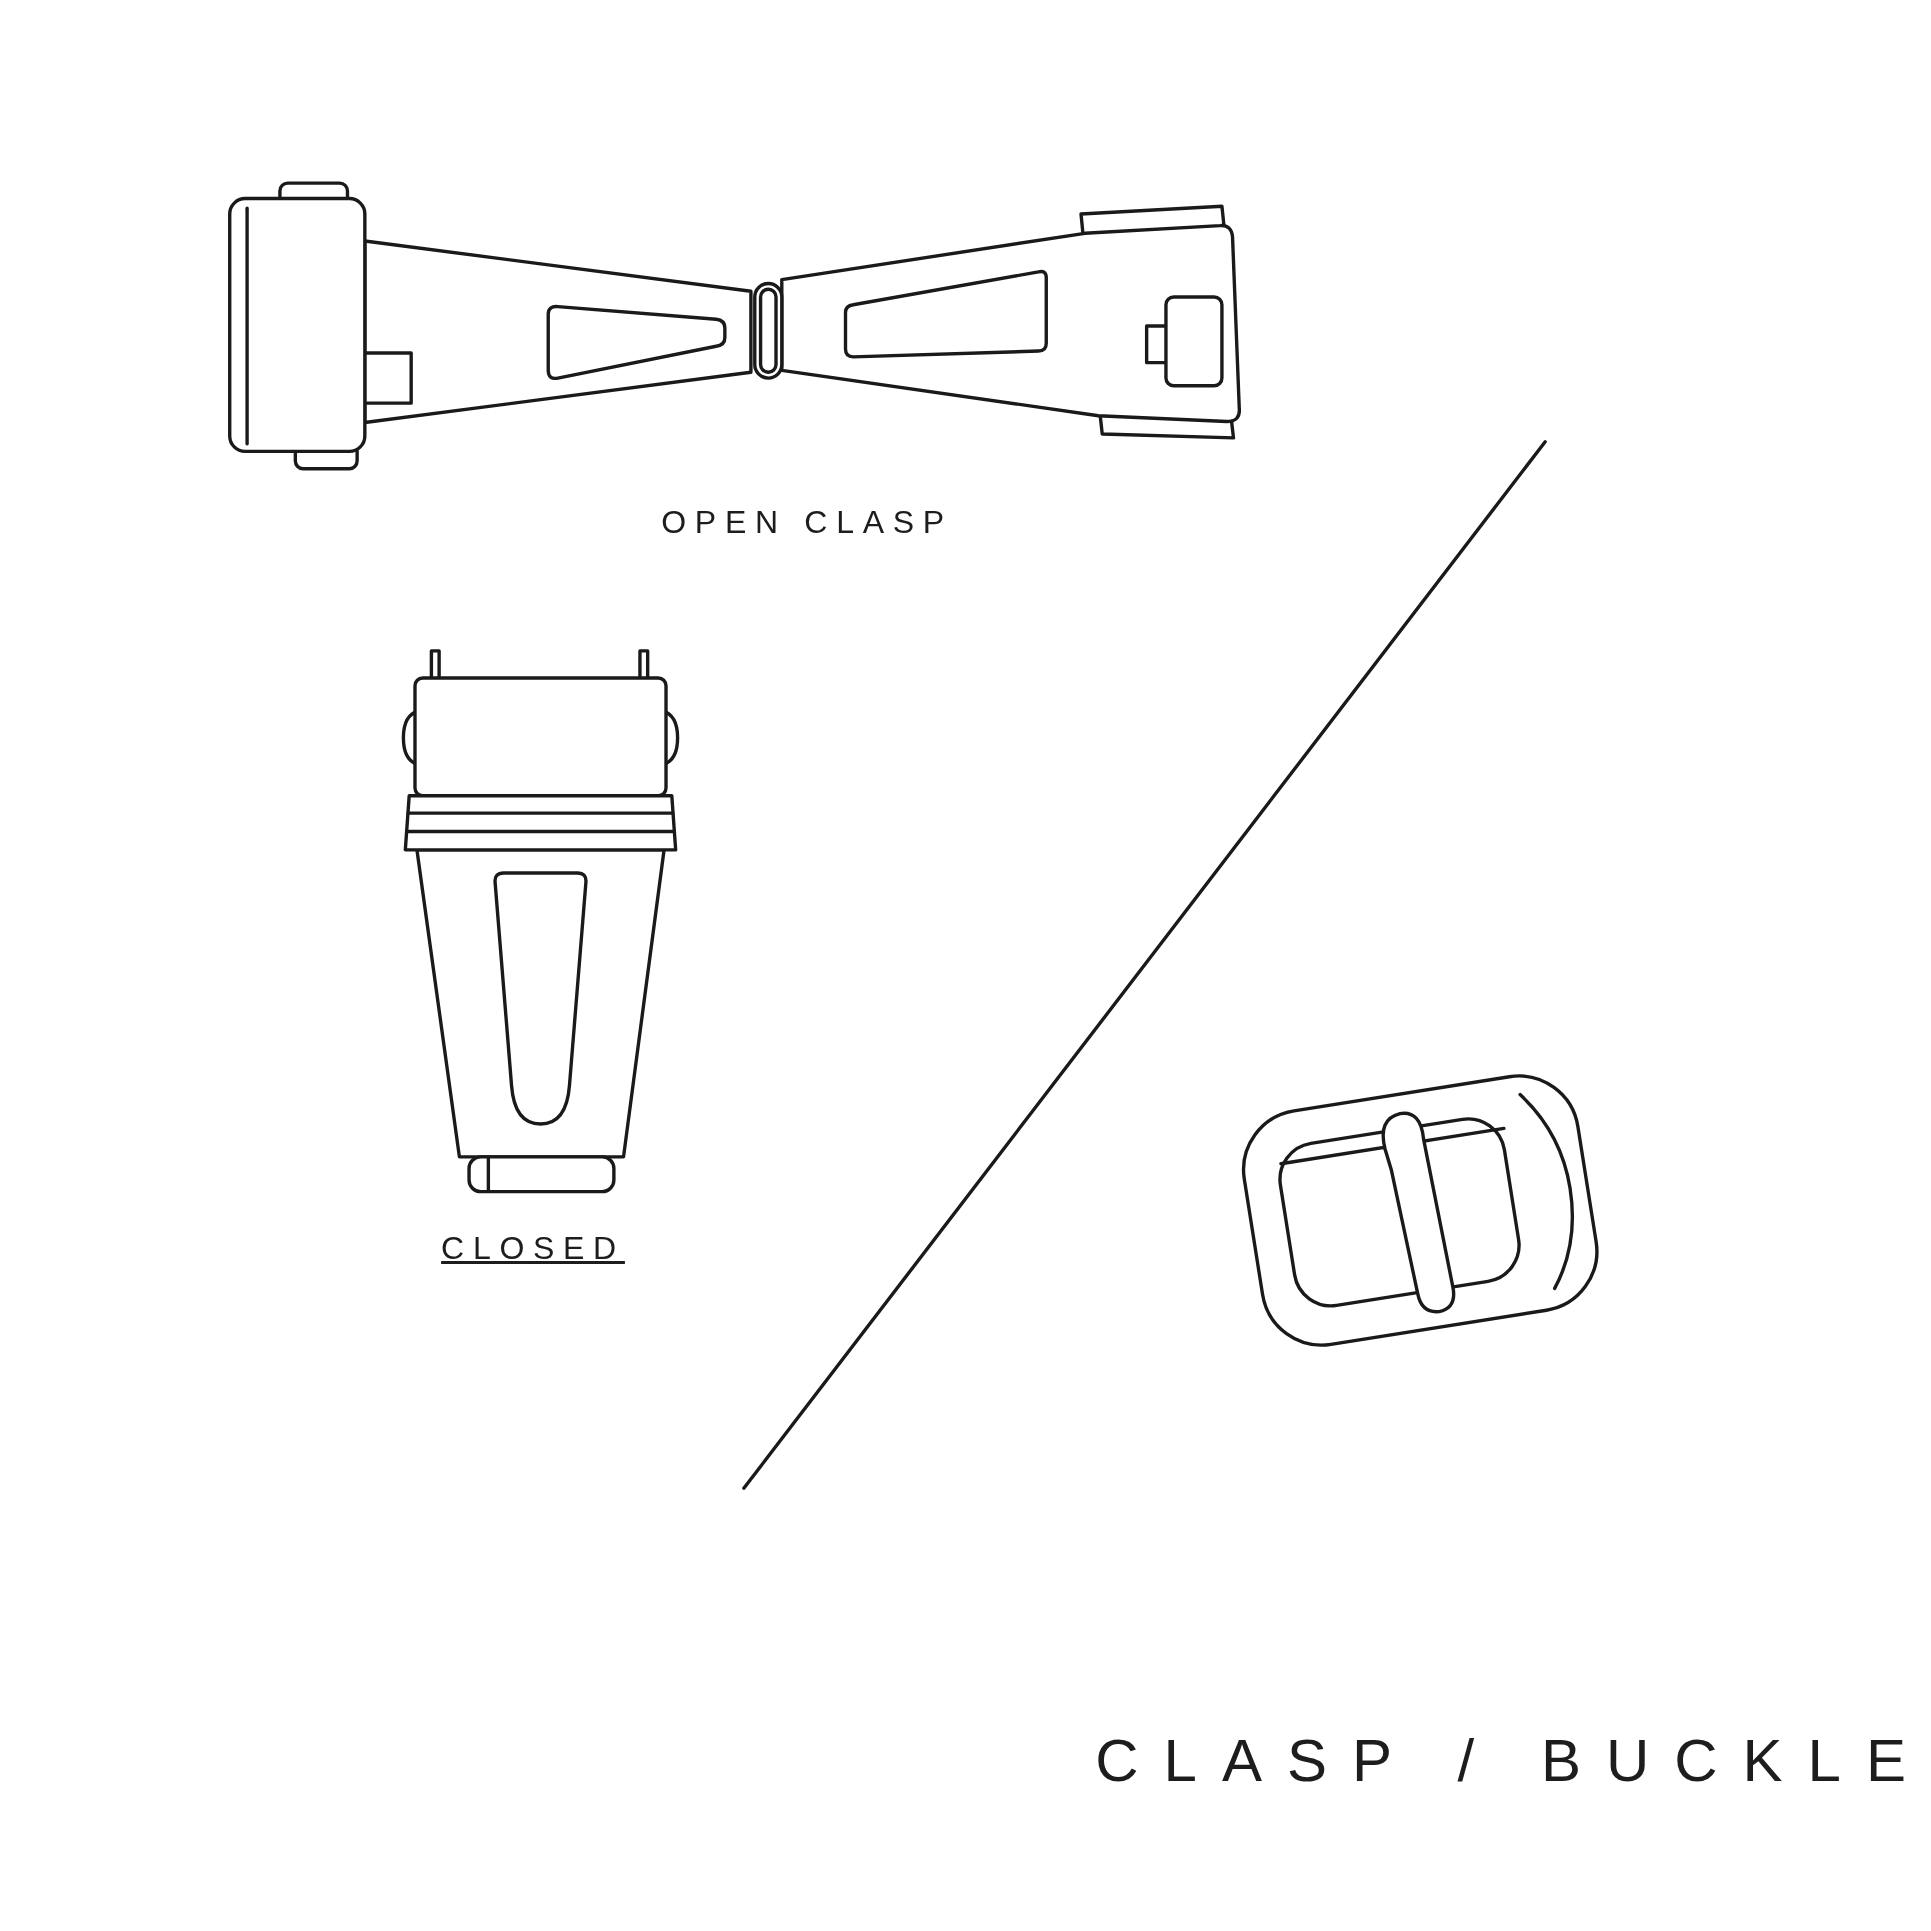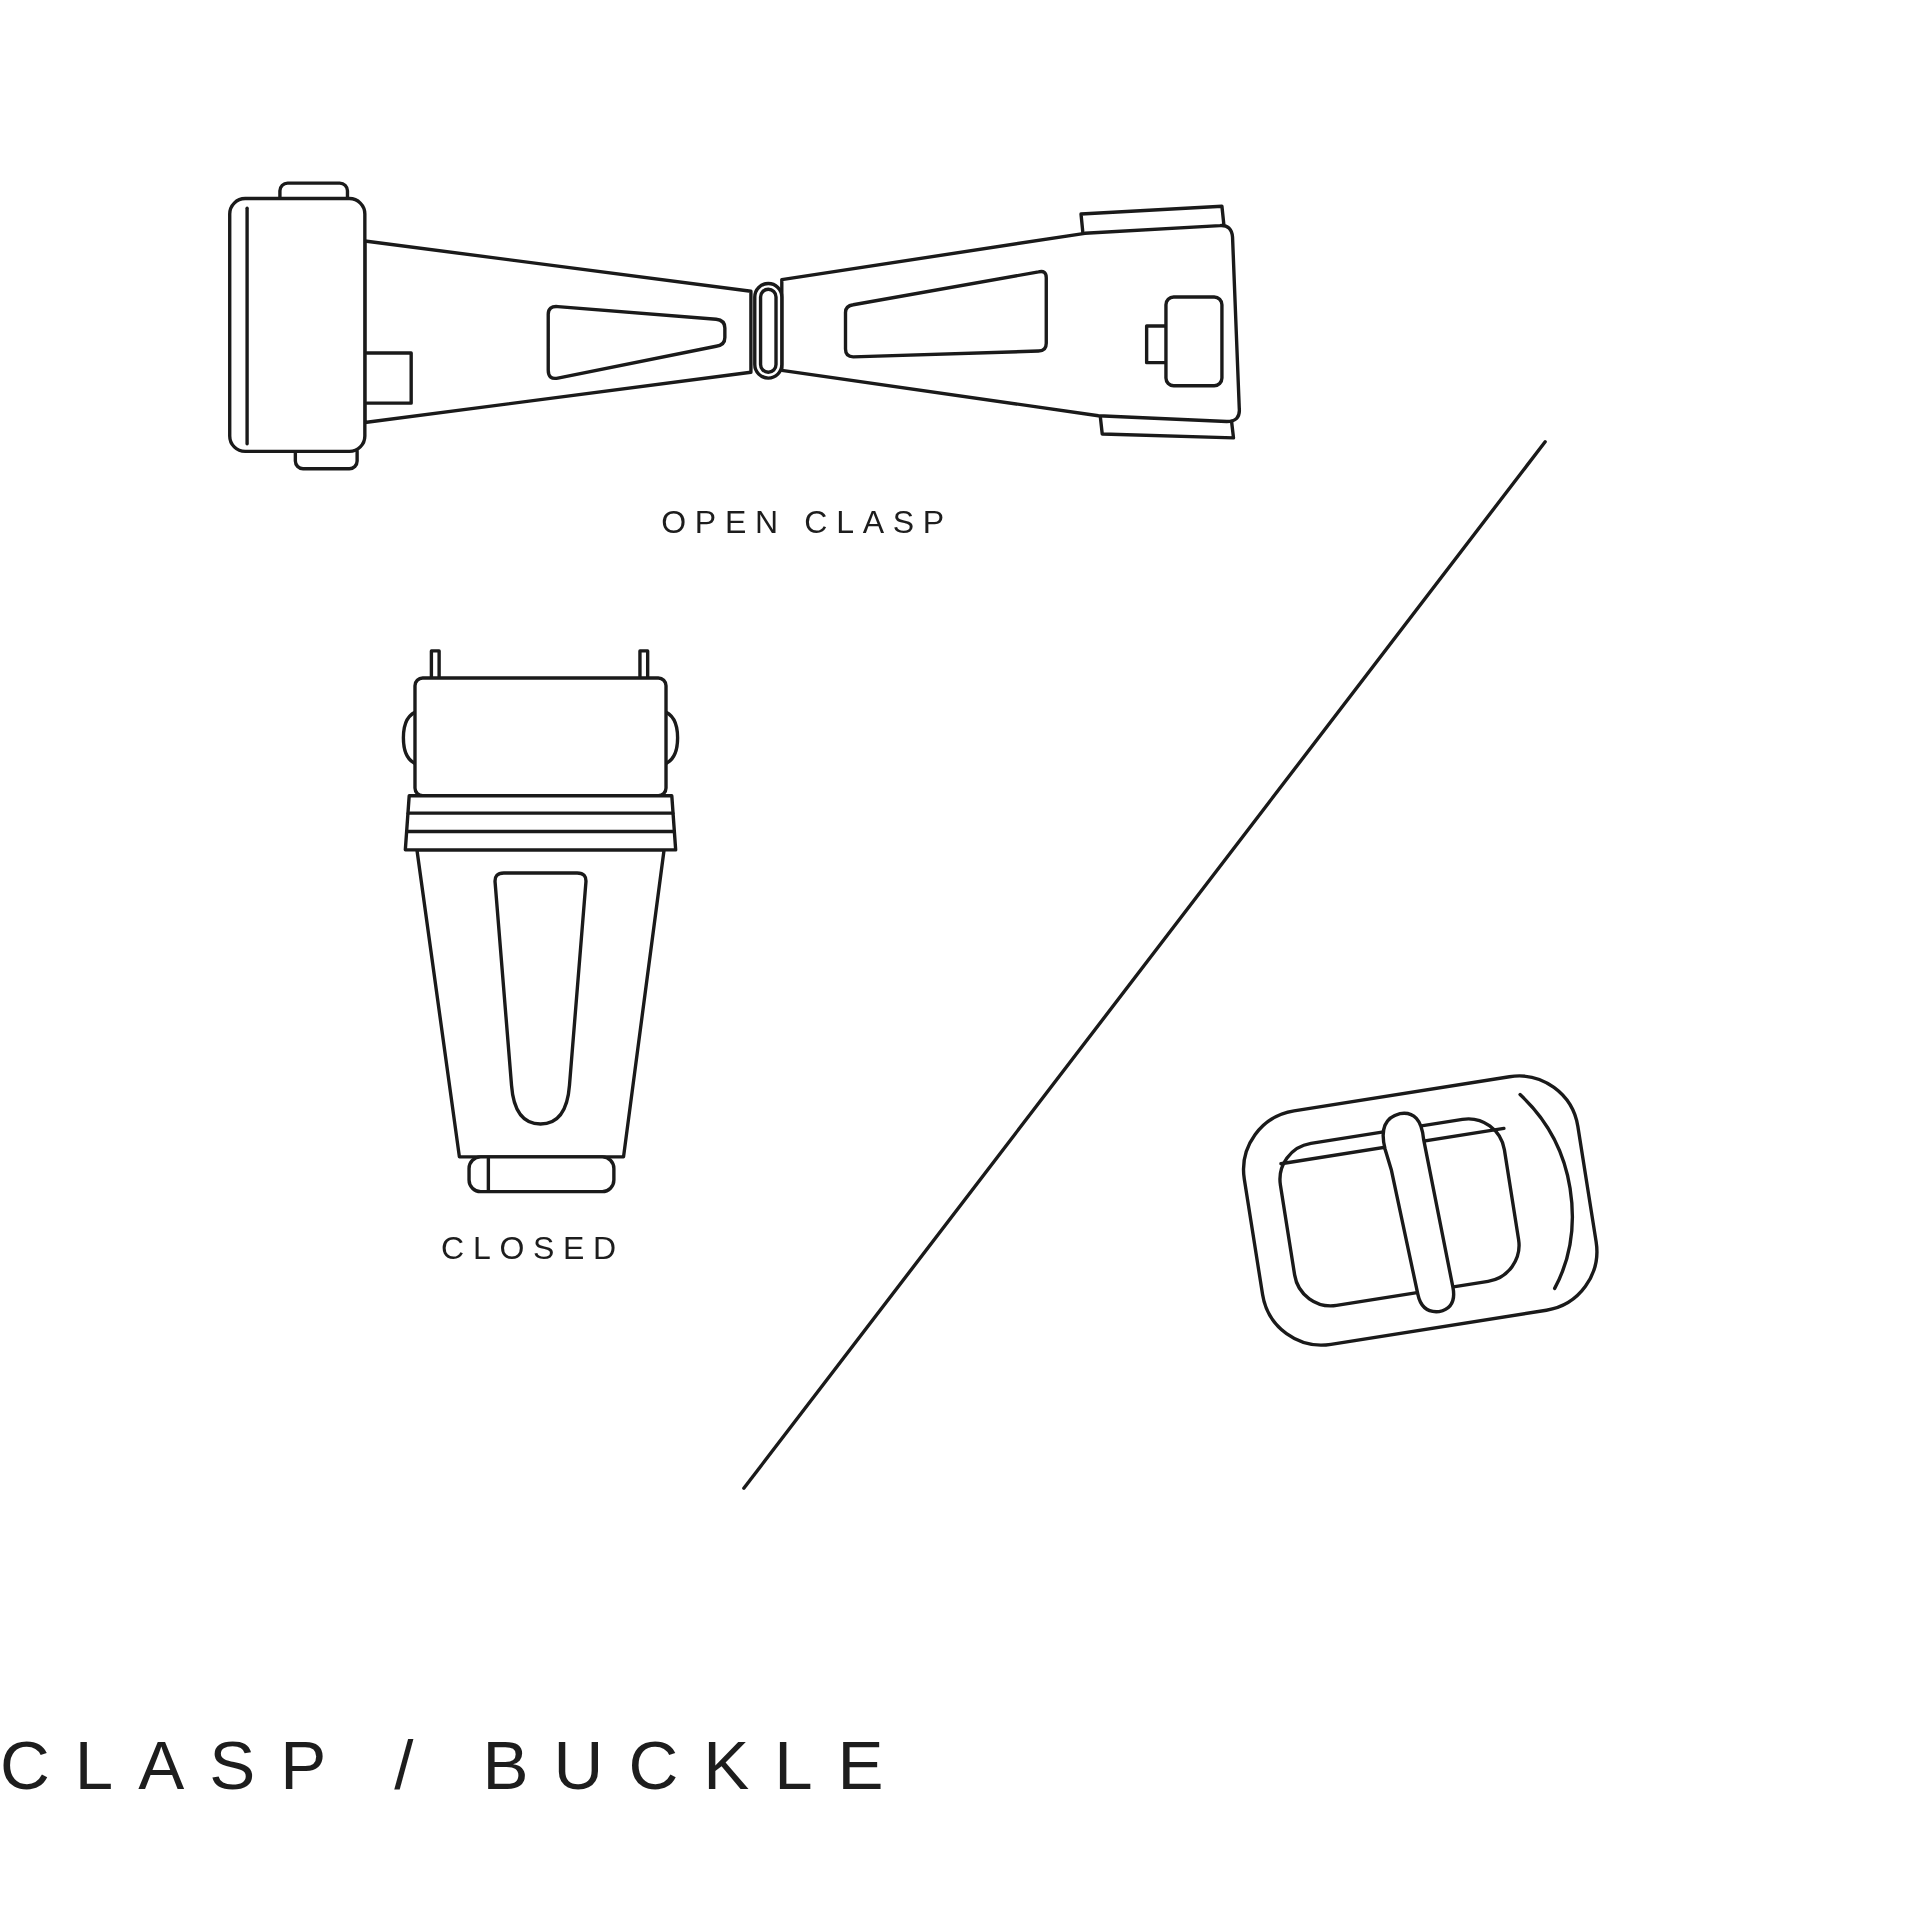--- a/index.html
+++ b/index.html
@@ -22,30 +22,30 @@
   }
   .fw { fill: #ffffff; }
   .caption {
     color: #1d1d1d;
     font-size: 32px;
     letter-spacing: 8.7px;
     white-space: nowrap;
   }
   .title {
     color: #1d1d1d;
-    font-size: 69px;
+    font-size: 60px;
     letter-spacing: 25px;
-    text-align: left;
+    text-align: right;
     white-space: nowrap;
     width: 100%;
   }
   .open-clasp-wrap  { left: 222px;  top: 179px;  width: 1081px; height: 319px; }
   .open-clasp-label { left: 807px;  top: 504px;  transform: translateX(-50%); }
   .closed-wrap      { left: 386px;  top: 649px;  width: 309px;  height: 560px; }
-  .closed-label     { left: 533px;  top: 1230px; transform: translateX(-50%); }
+  .closed-label     { left: 533px;  top: 1230px; transform: translateX(-50%); text-decoration: underline; }
   .divider-wrap     { left: 734px;  top: 434px;  width: 821px;  height: 1062px; }
   .buckle-wrap      { left: 1221px; top: 1048px; width: 425px;  height: 357px; }
   .title-wrap       { left: 0;      top: 1726px; }
 </style>
 </head>
 <body>
 
 <div class="abs open-clasp-wrap">
   <svg width="1081" height="319" viewBox="0 0 1120 330">
 

